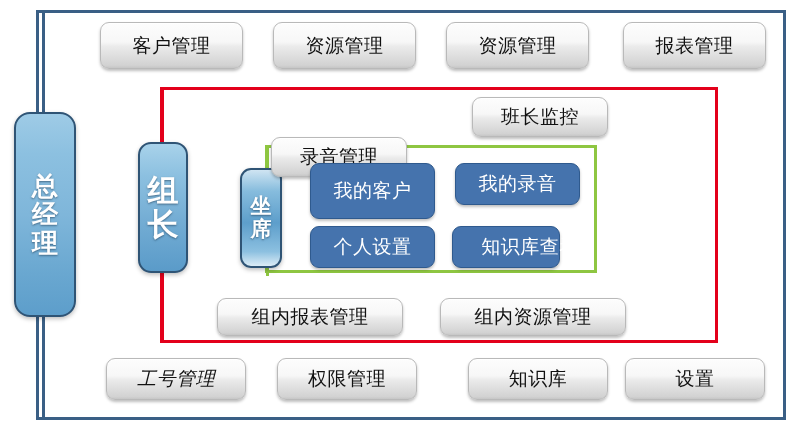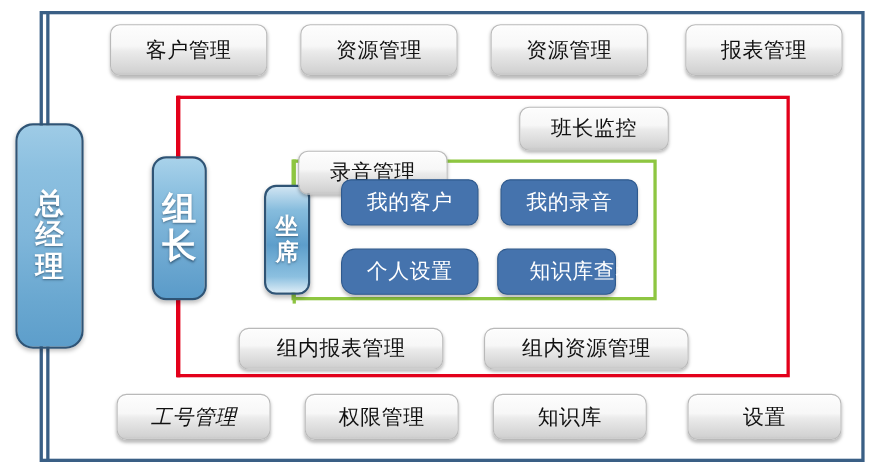--- a/index.html
+++ b/index.html
@@ -167,26 +167,26 @@
   </div>
 
   <div class="btn-gray" style="left:100px; top:22px; width:143px; height:47px;">客户管理</div>
   <div class="btn-gray" style="left:273px; top:22px; width:143px; height:47px;">资源管理</div>
   <div class="btn-gray" style="left:446px; top:22px; width:143px; height:47px;">资源管理</div>
   <div class="btn-gray" style="left:623px; top:22px; width:143px; height:47px;font-family:Liberation Serif, serif;">报表管理</div>
 
   <div class="btn-gray" style="left:271px; top:97px; width:136px; height:40px;margin-top:40px;">录音管理</div>
   <div class="btn-gray" style="left:436px; top:97px; width:136px; height:40px;margin-left:36px;">班长监控</div>
 
-  <div class="btn-blue" style="left:310px; top:163px; width:125px; height:42px;">我的客户</div>
+  <div class="btn-blue" style="left:310px; top:163px; width:125px; height:56px;">我的客户</div>
   <div class="btn-blue" style="left:455px; top:163px; width:125px; height:42px;">我的录音</div>
-  <div class="btn-blue" style="left:310px; top:226px; width:125px; height:42px;border-radius:13px;">个人设置</div>
+  <div class="btn-blue" style="left:310px; top:226px; width:125px; height:42px;">个人设置</div>
   <div class="btn-blue" style="left:452px; top:226px; width:108px; height:42px;padding-left:48px;">知识库查看</div>
 
   <div class="btn-gray" style="left:217px; top:298px; width:186px; height:38px;">组内报表管理</div>
   <div class="btn-gray" style="left:440px; top:298px; width:186px; height:38px;">组内资源管理</div>
 
   <div class="btn-gray" style="left:106px; top:358px; width:140px; height:42px;font-style:italic;">工号管理</div>
   <div class="btn-gray" style="left:277px; top:358px; width:140px; height:42px;">权限管理</div>
-  <div class="btn-gray" style="left:448px; top:358px; width:140px; height:42px;">知识库</div>
+  <div class="btn-gray" style="left:468px; top:358px; width:140px; height:42px;">知识库</div>
   <div class="btn-gray" style="left:625px; top:358px; width:140px; height:42px;">设置</div>
 
 </div>
 
 </body></html>

